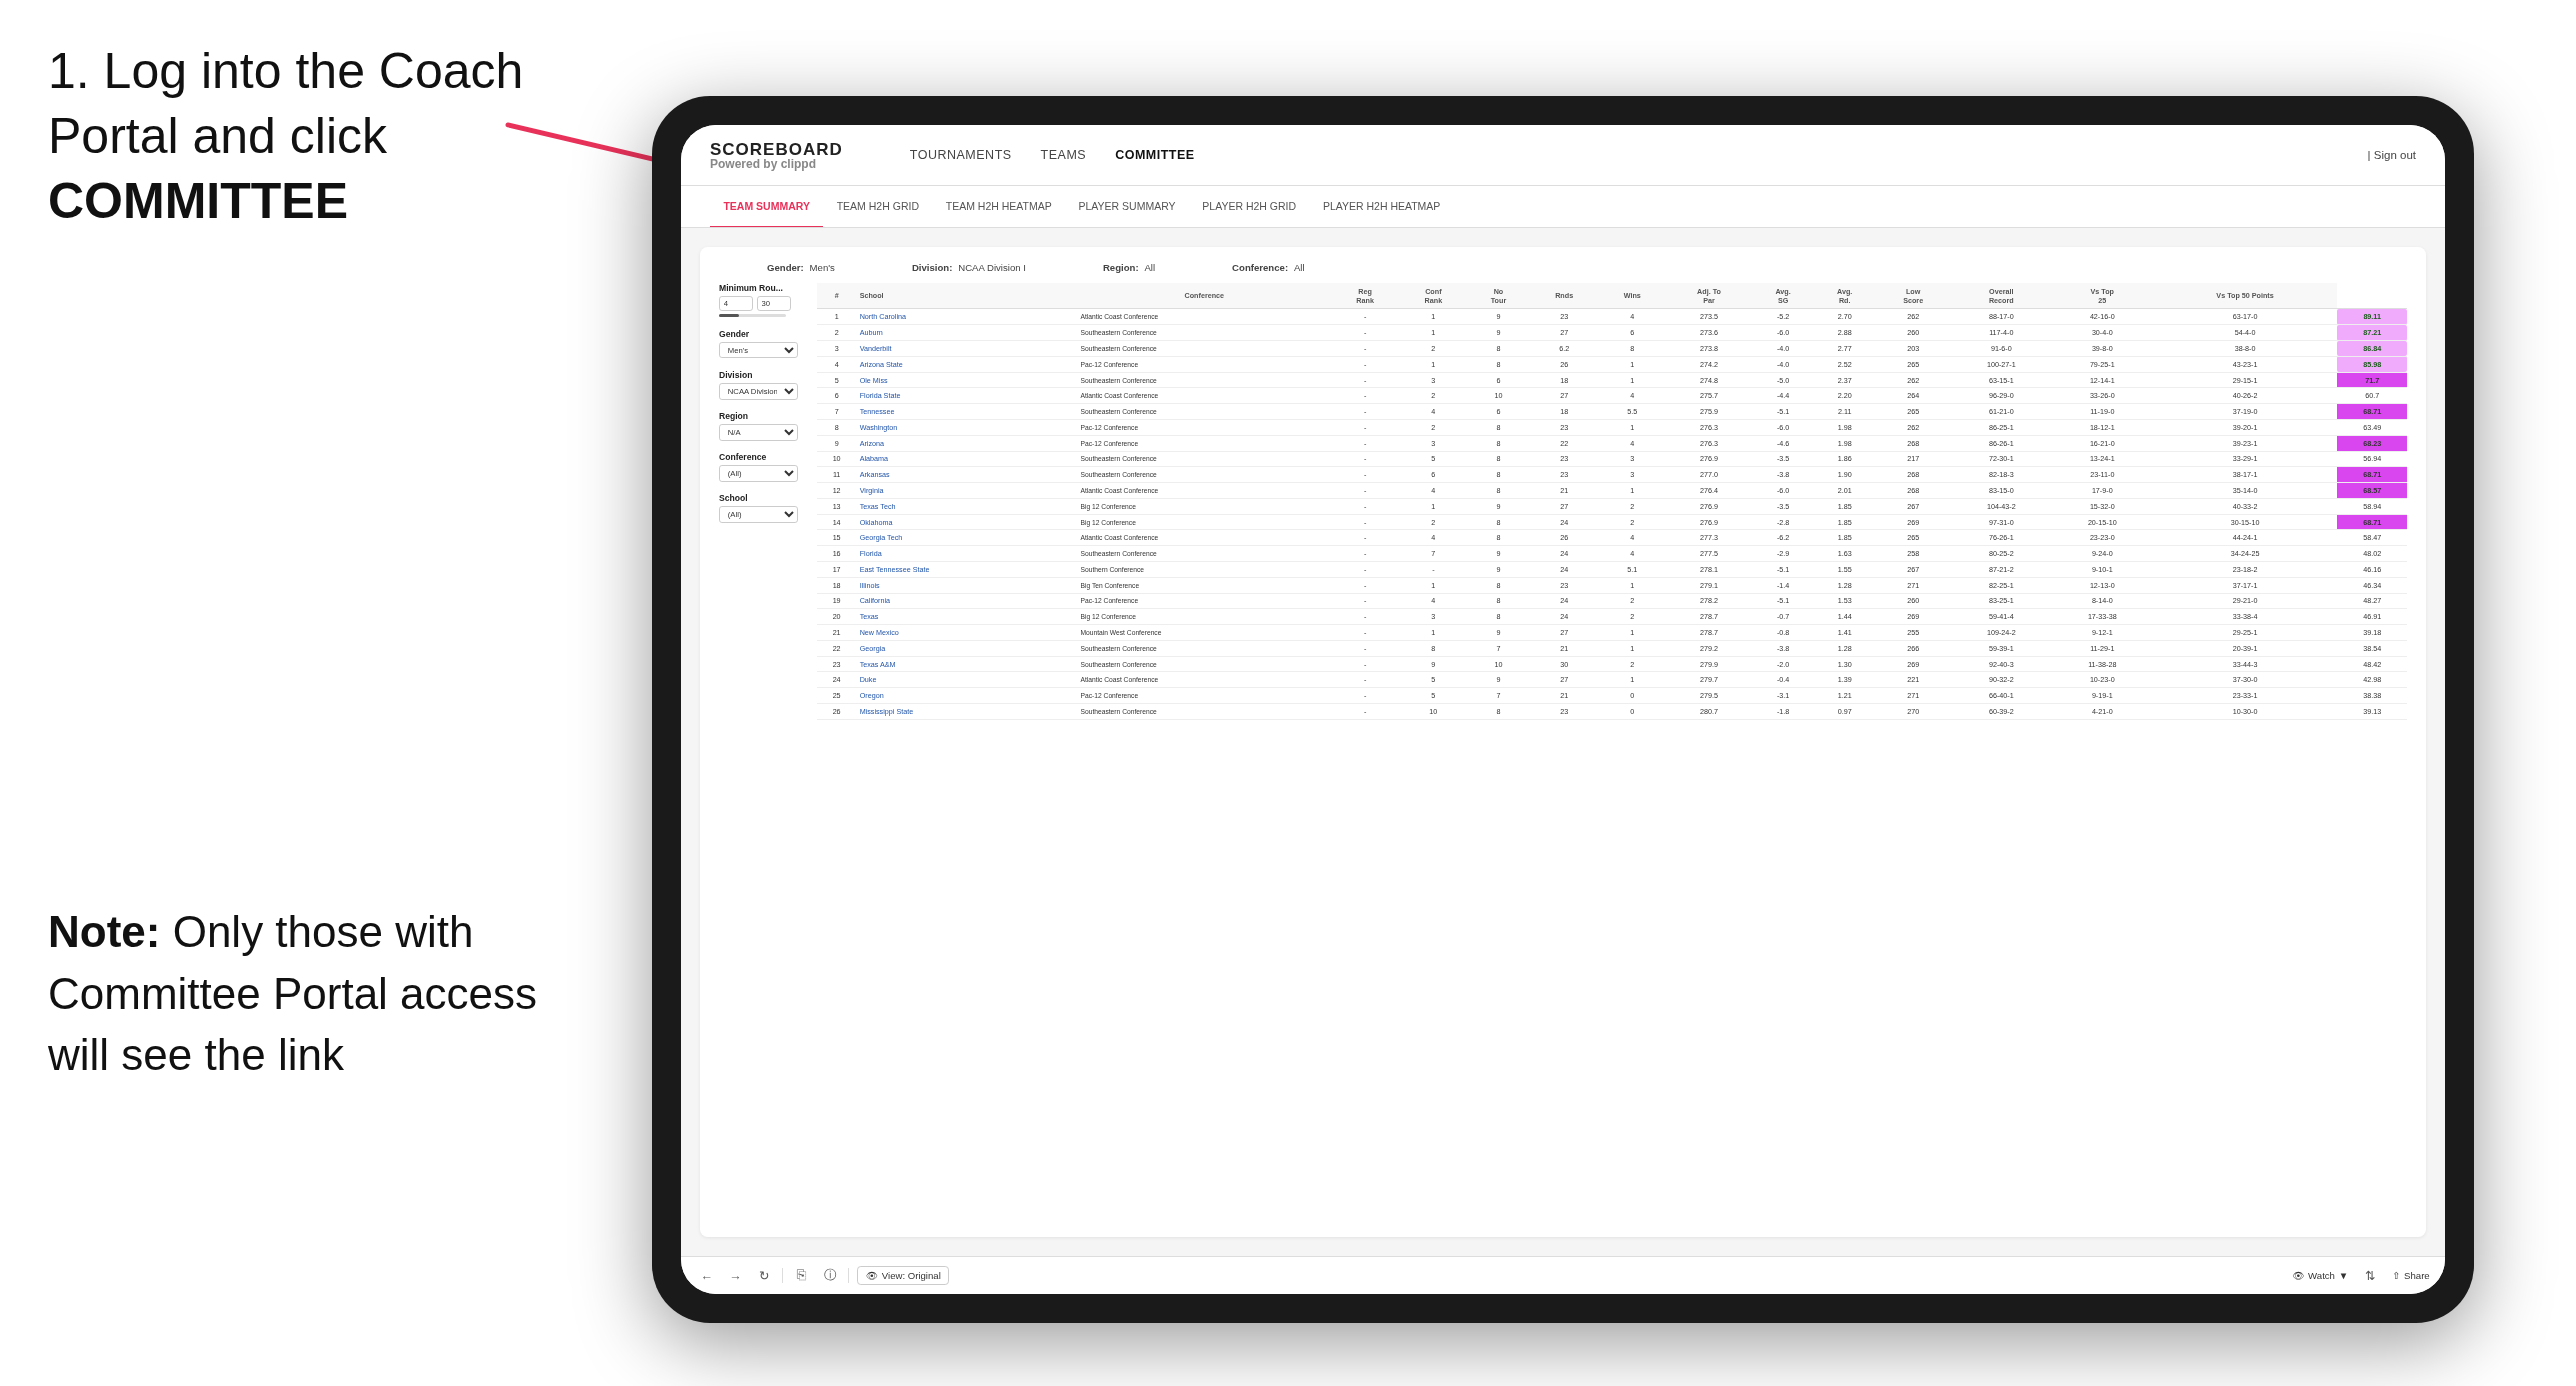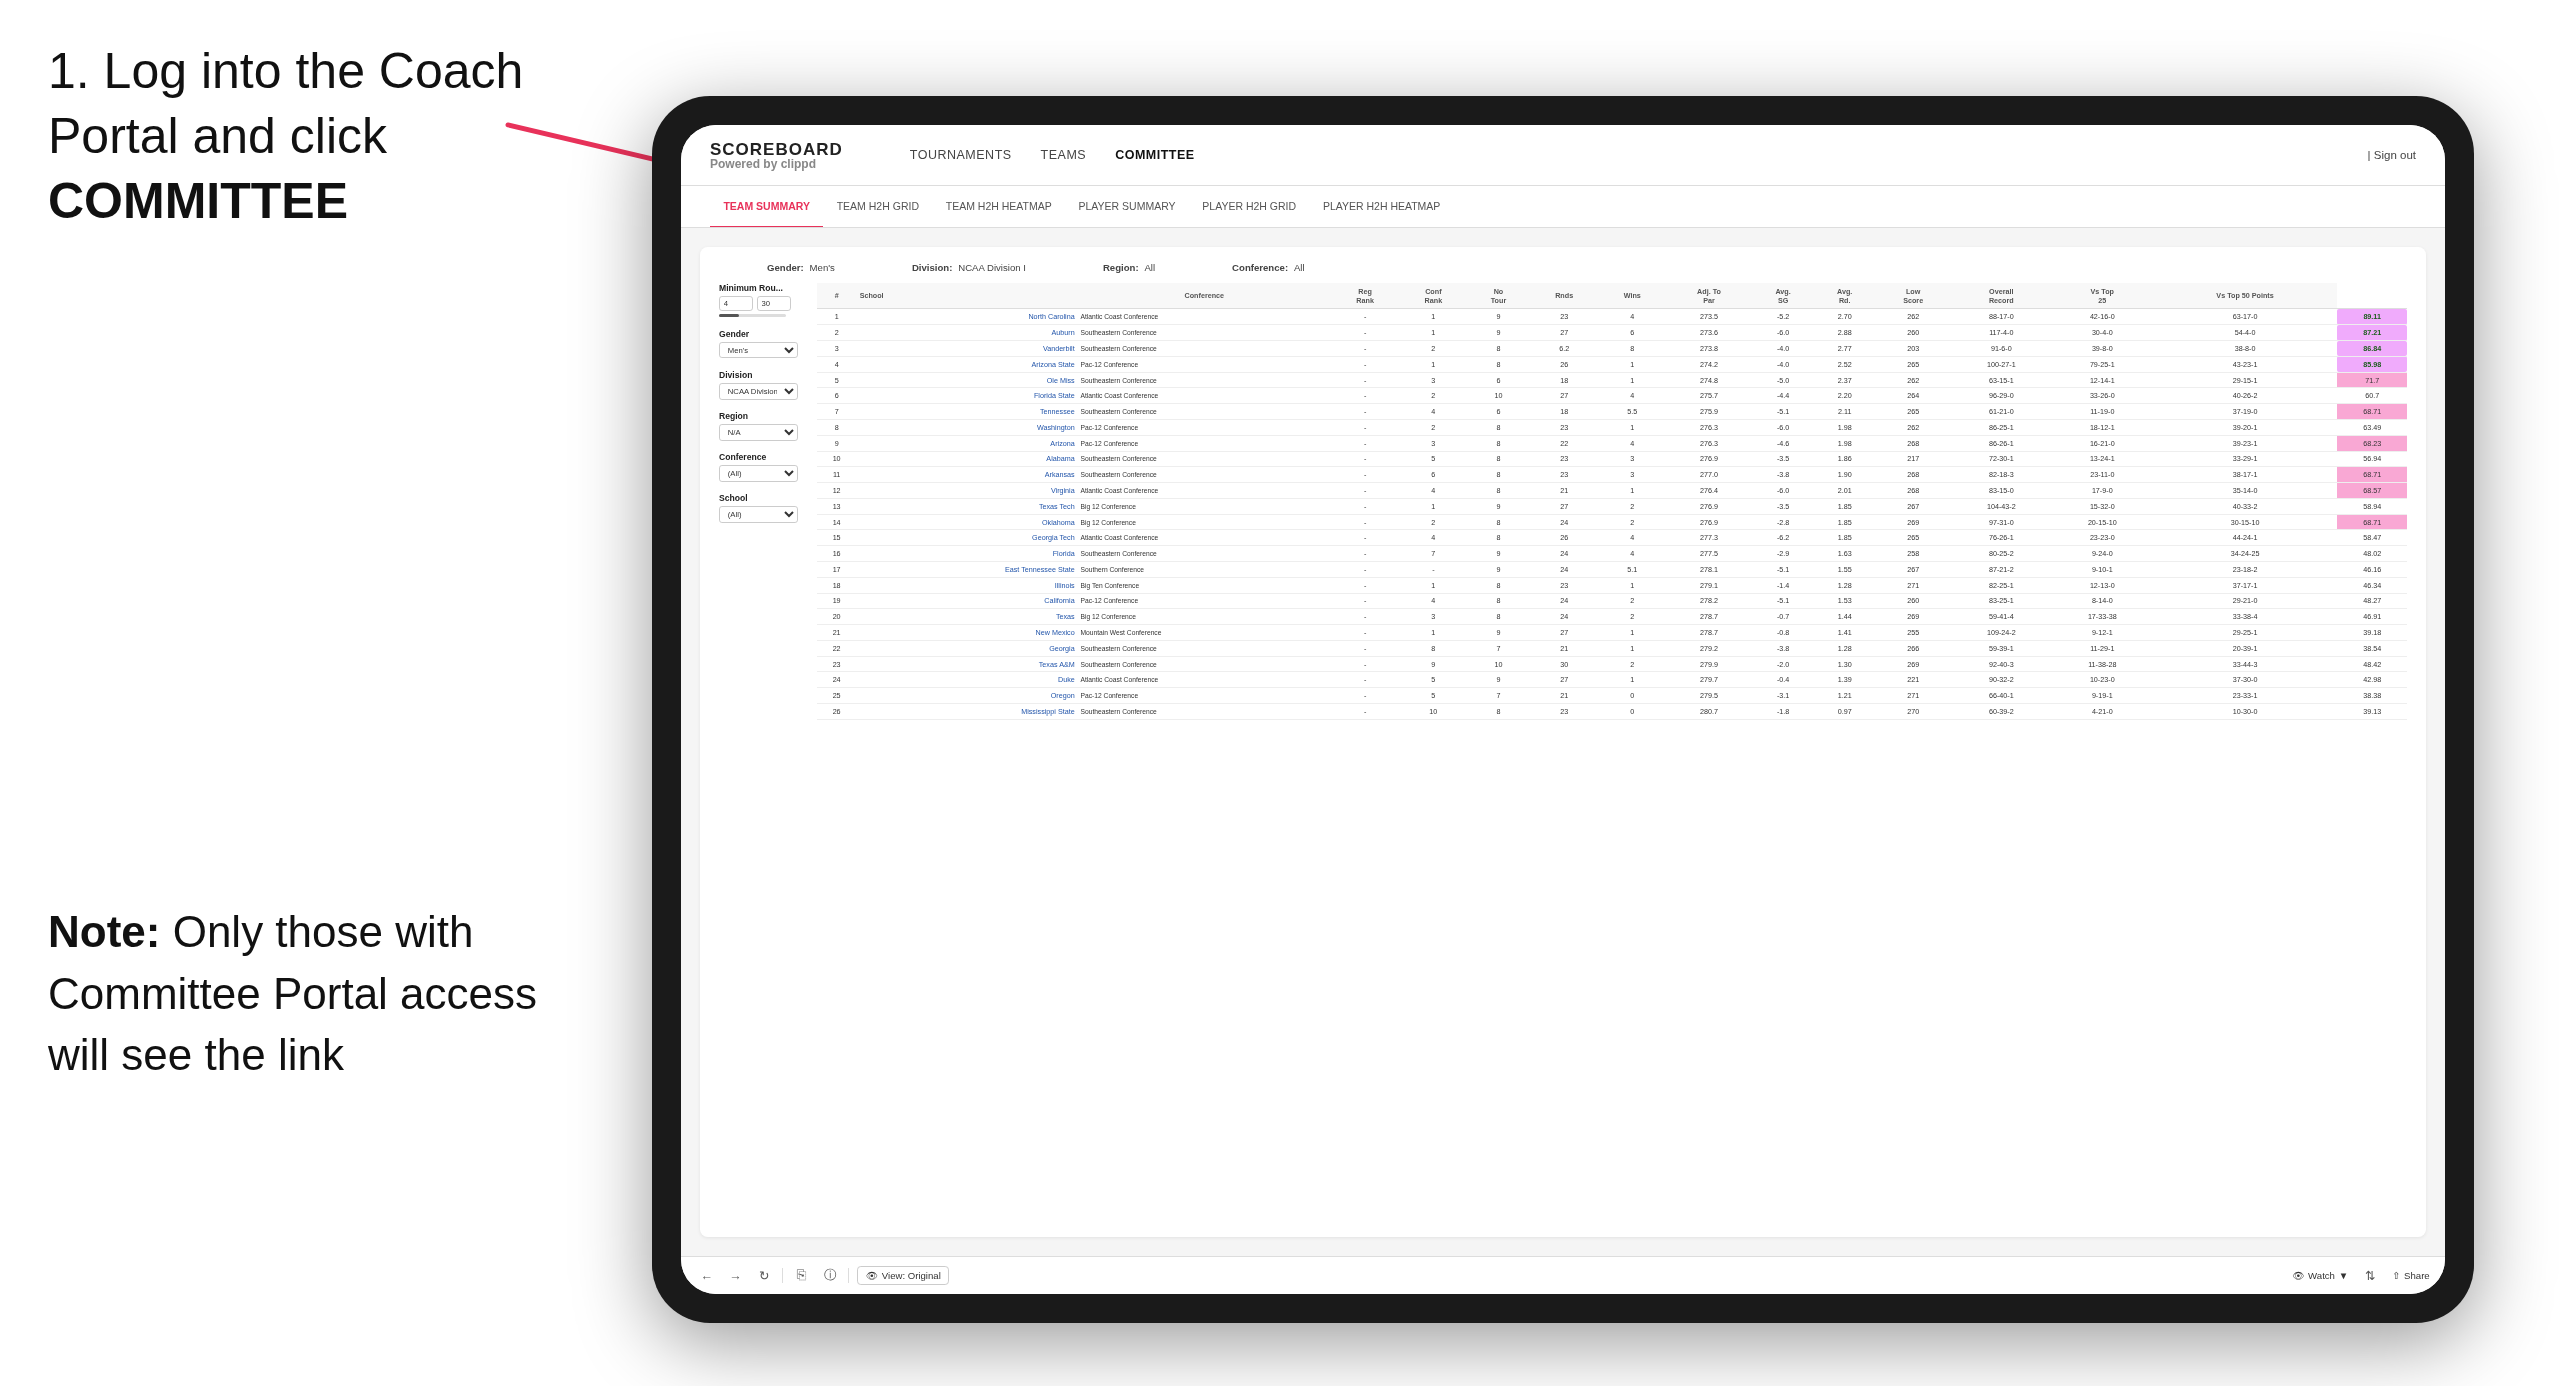--- a/index.html
+++ b/index.html
@@ -296,31 +296,30 @@
       color: #333;
       font-size: 7.2px;
       white-space: nowrap;
     }
     .standings-table tbody td.left {
       text-align: left;
     }
     .standings-table tbody td.school-name {
       color: #2255aa;
       font-weight: 500;
-      text-align: right;
     }
     .standings-table tbody td.score-highlight {
       background: #f0abfc;
       color: #1a5c1a;
       font-weight: 700;
       border-radius: 1.9px;
     }
     .standings-table tbody td.score-med {
-      background: #f9a8d4;
-      font-weight: 400;
+      background: #d946ef;
+      font-weight: 700;
     }
 
     
     .bottom-toolbar {
       background: #fff;
       border-top: 1px solid #ddd;
       height: 38px;
       display: flex;
       align-items: center;
       padding: 0 15.3px;

